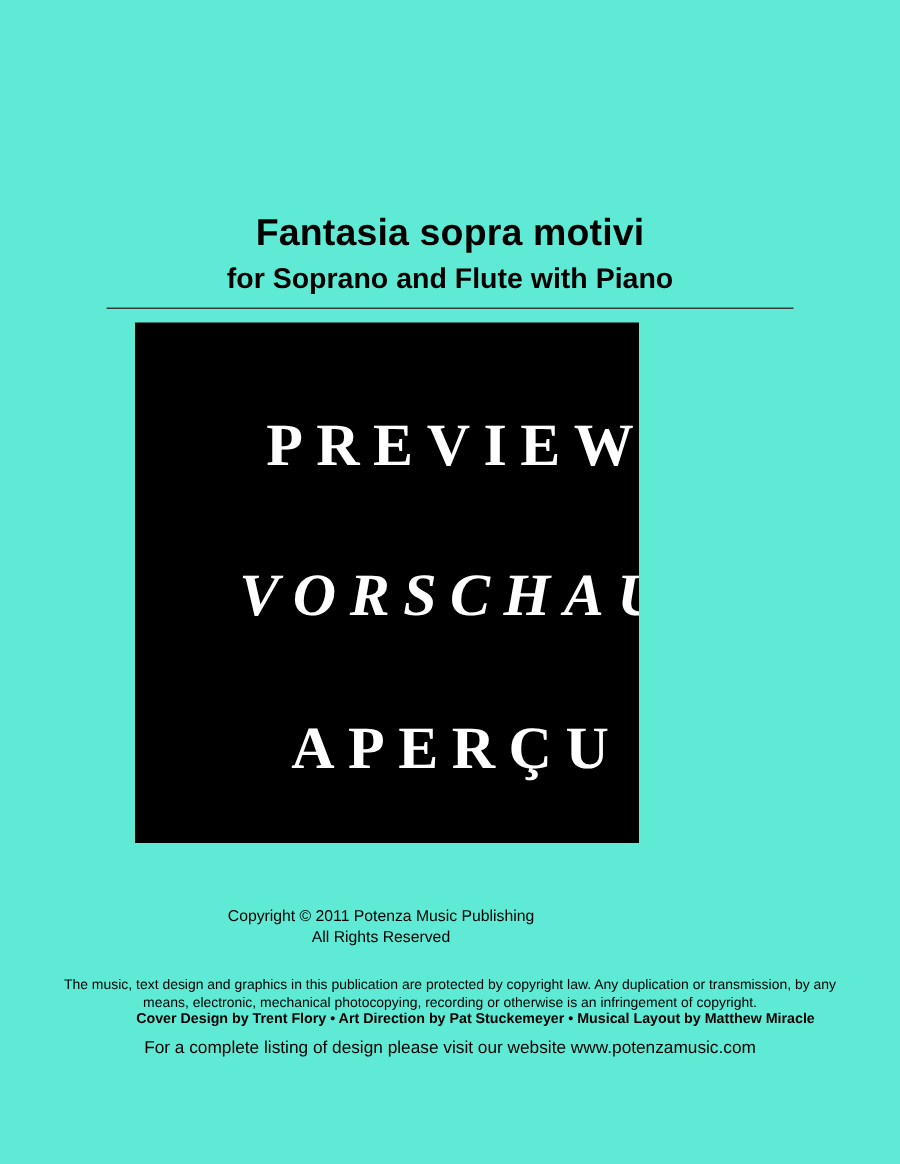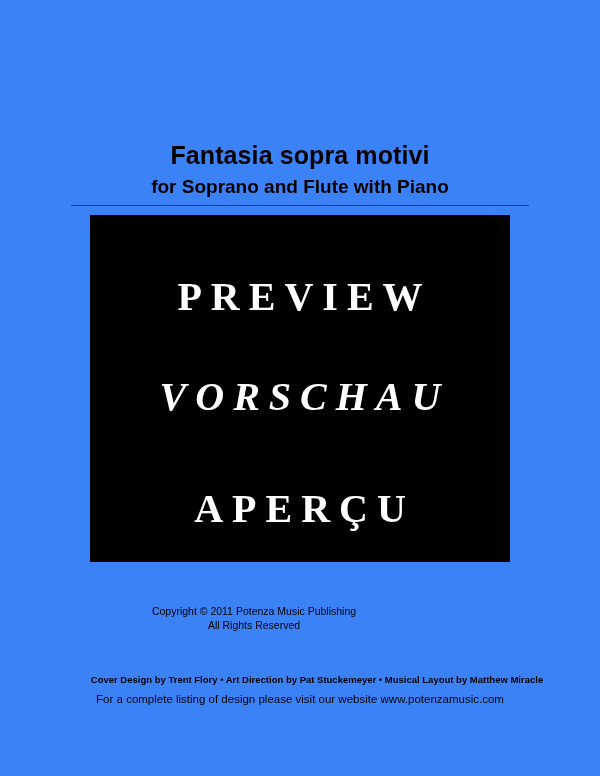--- a/index.html
+++ b/index.html
@@ -15,21 +15,21 @@
     position: relative;
     overflow: hidden;
   }
 
   .page {
     position: absolute;
     left: 0;
     top: 0;
     width: 600px;
     height: 776px;
-    background: #3b82f6;
+    background: #5eead4;
   }
 
   
   .title-block {
     position: absolute;
     left: 0;
     top: 140px;
     width: 600px;
     text-align: center;
   }
@@ -62,21 +62,21 @@
     width: 458px;
     height: 1px;
     background: #3a3a3a;
   }
 
   
   .preview-box {
     position: absolute;
     left: 90px;
     top: 215px;
-    width: 420px;
+    width: 336px;
     height: 347px;
     background: #000000;
     overflow: hidden;
   }
   .preview-word {
     position: absolute;
     width: 420px;
     text-align: center;
     color: #ffffff;
     font-family: "Liberation Serif", serif;
@@ -89,21 +89,21 @@
       repeating-linear-gradient(0deg,
         rgba(0,0,0,0) 0px,
         rgba(0,0,0,0) 1px,
         rgba(0,0,0,0.85) 1px,
         rgba(0,0,0,0.85) 2px);
     -webkit-background-clip: text;
     background-clip: text;
   }
   .pw1 { top: 58px; }
   .pw2 { top: 158px; font-style: italic; }
-  .pw3 { top: 270px; }
+  .pw3 { top: 260px; }
 
   
   .copyright {
     position: absolute;
     left: 0;
     top: 604px;
     width: 508px;
     text-align: center;
     font-size: 10.5px;
     line-height: 14px;
@@ -159,16 +159,17 @@
     <div class="preview-word pw3">APERÇU</div>
   </div>
 
   <div class="copyright">
     <div>Copyright © 2011 Potenza Music Publishing</div>
     <div>All Rights Reserved</div>
   </div>
 
   <div class="credits">Cover Design by Trent Flory • Art Direction by Pat Stuckemeyer • Musical Layout by Matthew Miracle</div>
 
+  <div class="legal">The music, text design and graphics in this publication are protected by copyright law.  Any duplication or transmission, by any means, electronic, mechanical photocopying, recording or otherwise is an infringement of copyright.</div>
 
   <div class="website"><span>For a complete listing of design please visit our website </span><span class="bold">www.potenzamusic.com</span></div>
 
 </div>
 
 </body></html>

